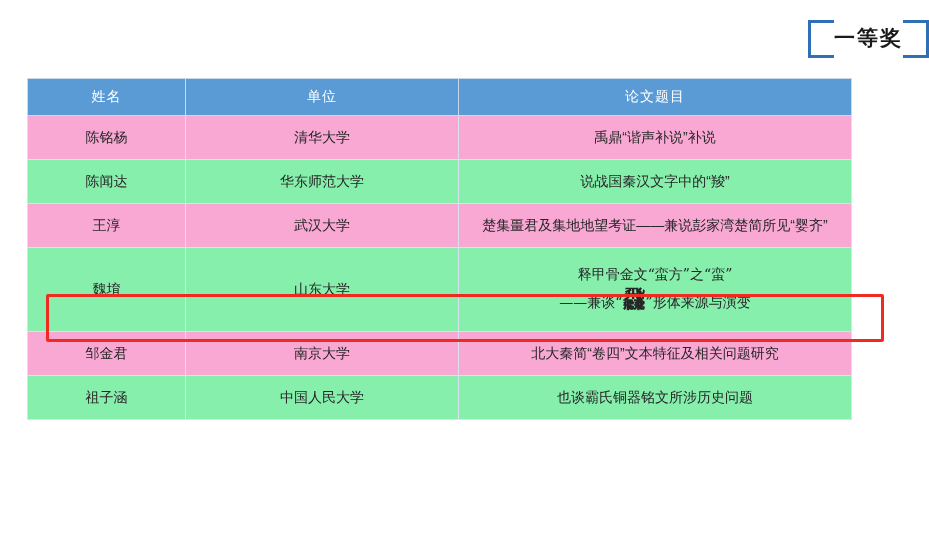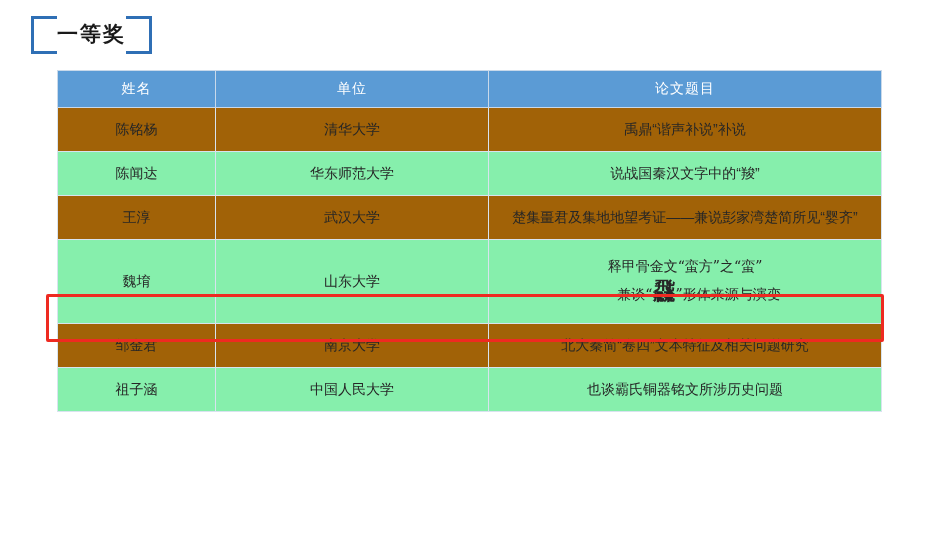--- a/index.html
+++ b/index.html
@@ -17,24 +17,24 @@
   .page {
     position: relative;
     width: 929px;
     height: 537px;
     box-sizing: border-box;
   }
 
   
   .title-wrap {
     position: relative;
-    height: 70px;
+    height: 78px;
     display: flex;
     align-items: center;
-    justify-content: flex-start;
+    justify-content: flex-end;
     margin-left: 31px;
   }
   .title-badge {
     position: relative;
     display: inline-block;
     padding: 6px 26px 8px 26px;
     font-size: 21px;
     font-weight: bold;
     color: #1a1a1a;
     letter-spacing: 2px;
@@ -66,21 +66,21 @@
     box-sizing: border-box;
   }
   .title-text {
     position: relative;
     z-index: 2;
   }
 
   
   .table-wrap {
     position: relative;
-    margin: 0 57px;
+    margin: 0 27px;
   }
   table.award-table {
     border-collapse: collapse;
     width: 815px;
     table-layout: fixed;
     background: #ffffff;
   }
   table.award-table th {
     background: #5b9bd5;
     color: #ffffff;
@@ -94,21 +94,21 @@
   table.award-table td {
     border: 1px solid #d8e3ef;
     text-align: center;
     font-size: 14px;
     height: 44px;
     color: #262626;
     padding: 4px 6px;
     box-sizing: border-box;
   }
   tr.alt td {
-    background: #a16207;
+    background: #f9a8d4;
   }
   tr.plain td {
     background: #86efac;
   }
   .col-name { width: 155px; }
   .col-org  { width: 270px; }
   .col-title{ width: 390px; }
 
   
   .big-title {

